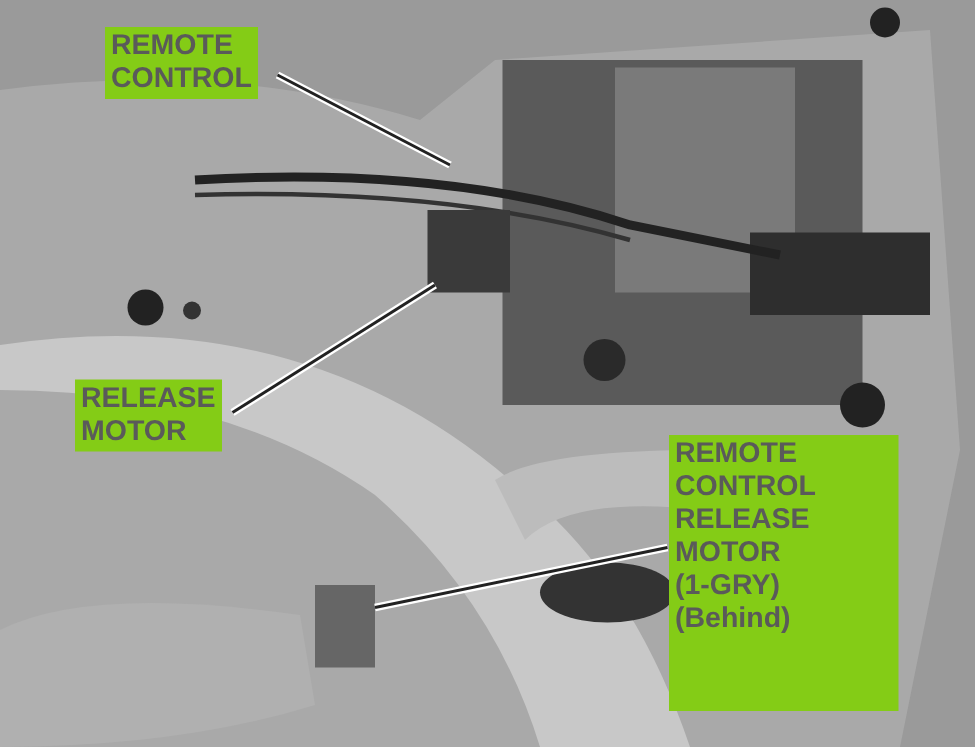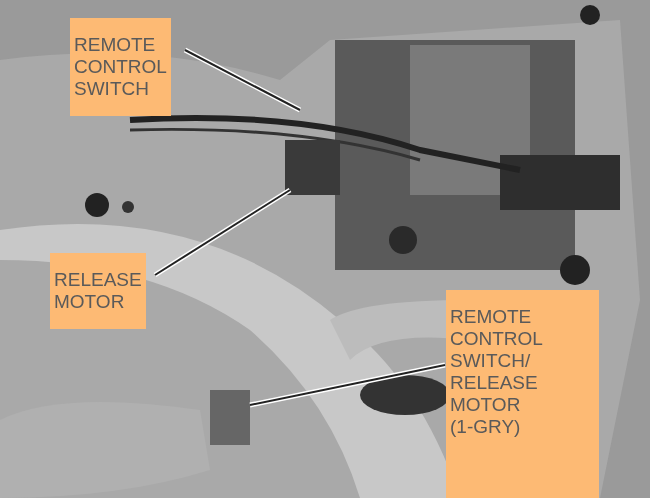--- a/index.html
+++ b/index.html
@@ -1,21 +1,21 @@
 <!DOCTYPE html>
 <html><head>
 <meta charset="utf-8">
 <style>
   html,body{margin:0;padding:0;background:#fff;}
   body{width:650px;height:498px;position:relative;overflow:hidden;font-family:"Liberation Sans",sans-serif;}
   .photo{position:absolute;left:0;top:0;width:650px;height:498px;
     background:
       radial-gradient(ellipse at 55% 40%, #6a6a6a 0%, #8a8a8a 30%, #a8a8a8 60%, #bdbdbd 100%);
   }
-  .label{position:absolute;background:#fdba74;color:#5a5a5a;font-weight:normal;font-size:19px;line-height:22px;padding:16px 4px;}
+  .label{position:absolute;background:#84cc16;color:#5a5a5a;font-weight:bold;font-size:19px;line-height:22px;padding:2px 4px;}
   svg{position:absolute;left:0;top:0;}
 </style>
 </head>
 <body>
 
 <div class="photo">
   <svg width="650" height="498">
 
     <rect x="0" y="0" width="650" height="498" fill="#9a9a9a"></rect>
     <path d="M0 60 Q150 40 280 80 L330 40 L620 20 L640 300 L600 498 L0 498 Z" fill="#a9a9a9"></path>
@@ -46,28 +46,27 @@
     <line x1="155" y1="275" x2="290" y2="190" stroke="#fff" stroke-width="5"></line>
     <line x1="155" y1="275" x2="290" y2="190" stroke="#222" stroke-width="2"></line>
     <line x1="445" y1="365" x2="250" y2="405" stroke="#fff" stroke-width="5"></line>
     <line x1="445" y1="365" x2="250" y2="405" stroke="#222" stroke-width="2"></line>
   </svg>
 </div>
 
 <div class="label" style="left:70px;top:18px;">
   <div>REMOTE</div>
   <div>CONTROL</div>
-  <div>SWITCH</div>
 </div>
 
 <div class="label" style="left:50px;top:253px;">
   <div>RELEASE</div>
   <div>MOTOR</div>
 </div>
 
 <div class="label" style="left:446px;top:290px;width:145px;height:180px;">
   <div>REMOTE</div>
   <div>CONTROL</div>
-  <div>SWITCH/</div>
   <div>RELEASE</div>
   <div>MOTOR</div>
   <div>(1-GRY)</div>
+  <div>(Behind)</div>
 </div>
 
 </body></html>

